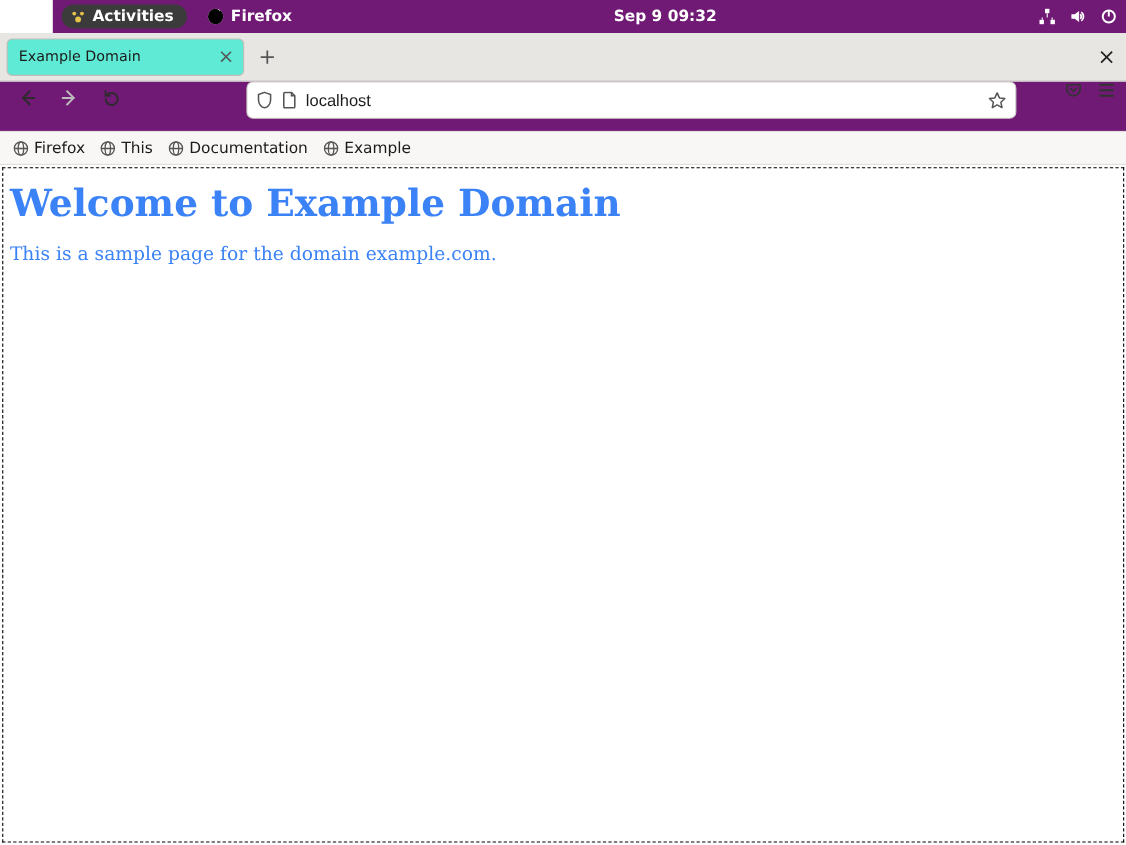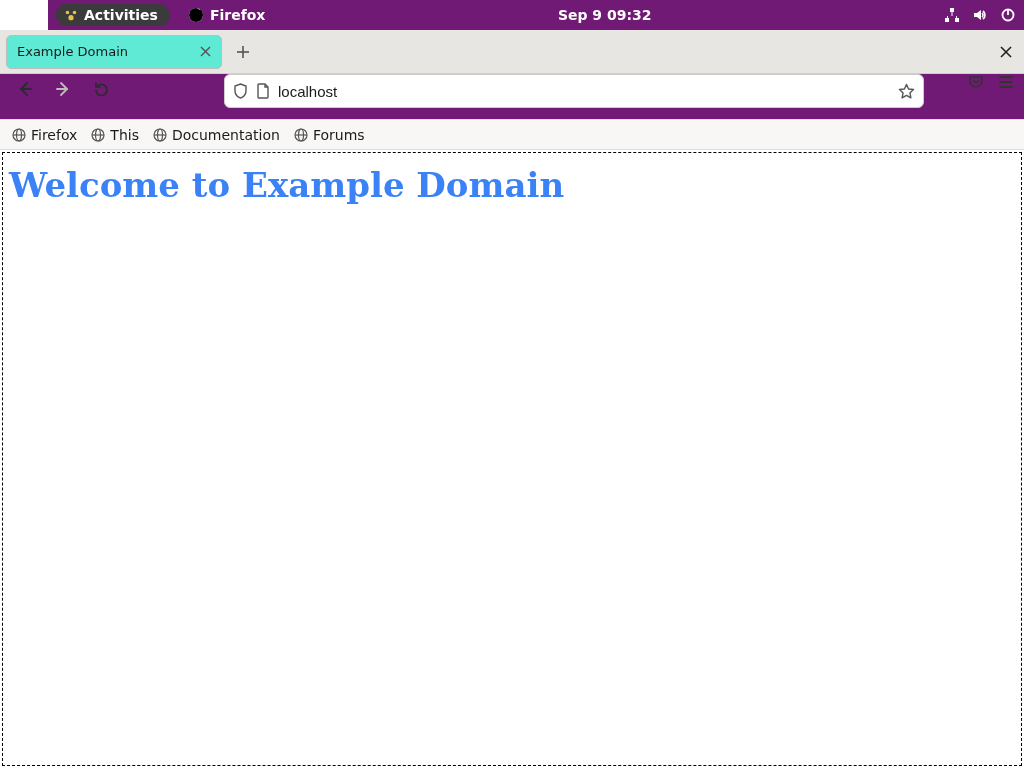--- a/index.html
+++ b/index.html
@@ -338,19 +338,20 @@
     <span>Documentation</span>
   </div>
   <div class="bookmark">
     <span class="globe">
       <svg width="14" height="14" viewBox="0 0 14 14" fill="none" stroke="#555" stroke-width="1.2">
           <circle cx="7" cy="7" r="6"></circle>
           <ellipse cx="7" cy="7" rx="2.5" ry="6"></ellipse>
           <line x1="1" y1="7" x2="13" y2="7"></line>
         </svg>
     </span>
-    <span>Forums</span>
+    <span>Example</span>
   </div>
 </div>
 
 <div class="page-viewport">
   <h1>Welcome to Example Domain</h1>
+  <p>This is a sample page for the domain example.com.</p>
 </div>
 
 </body></html>

